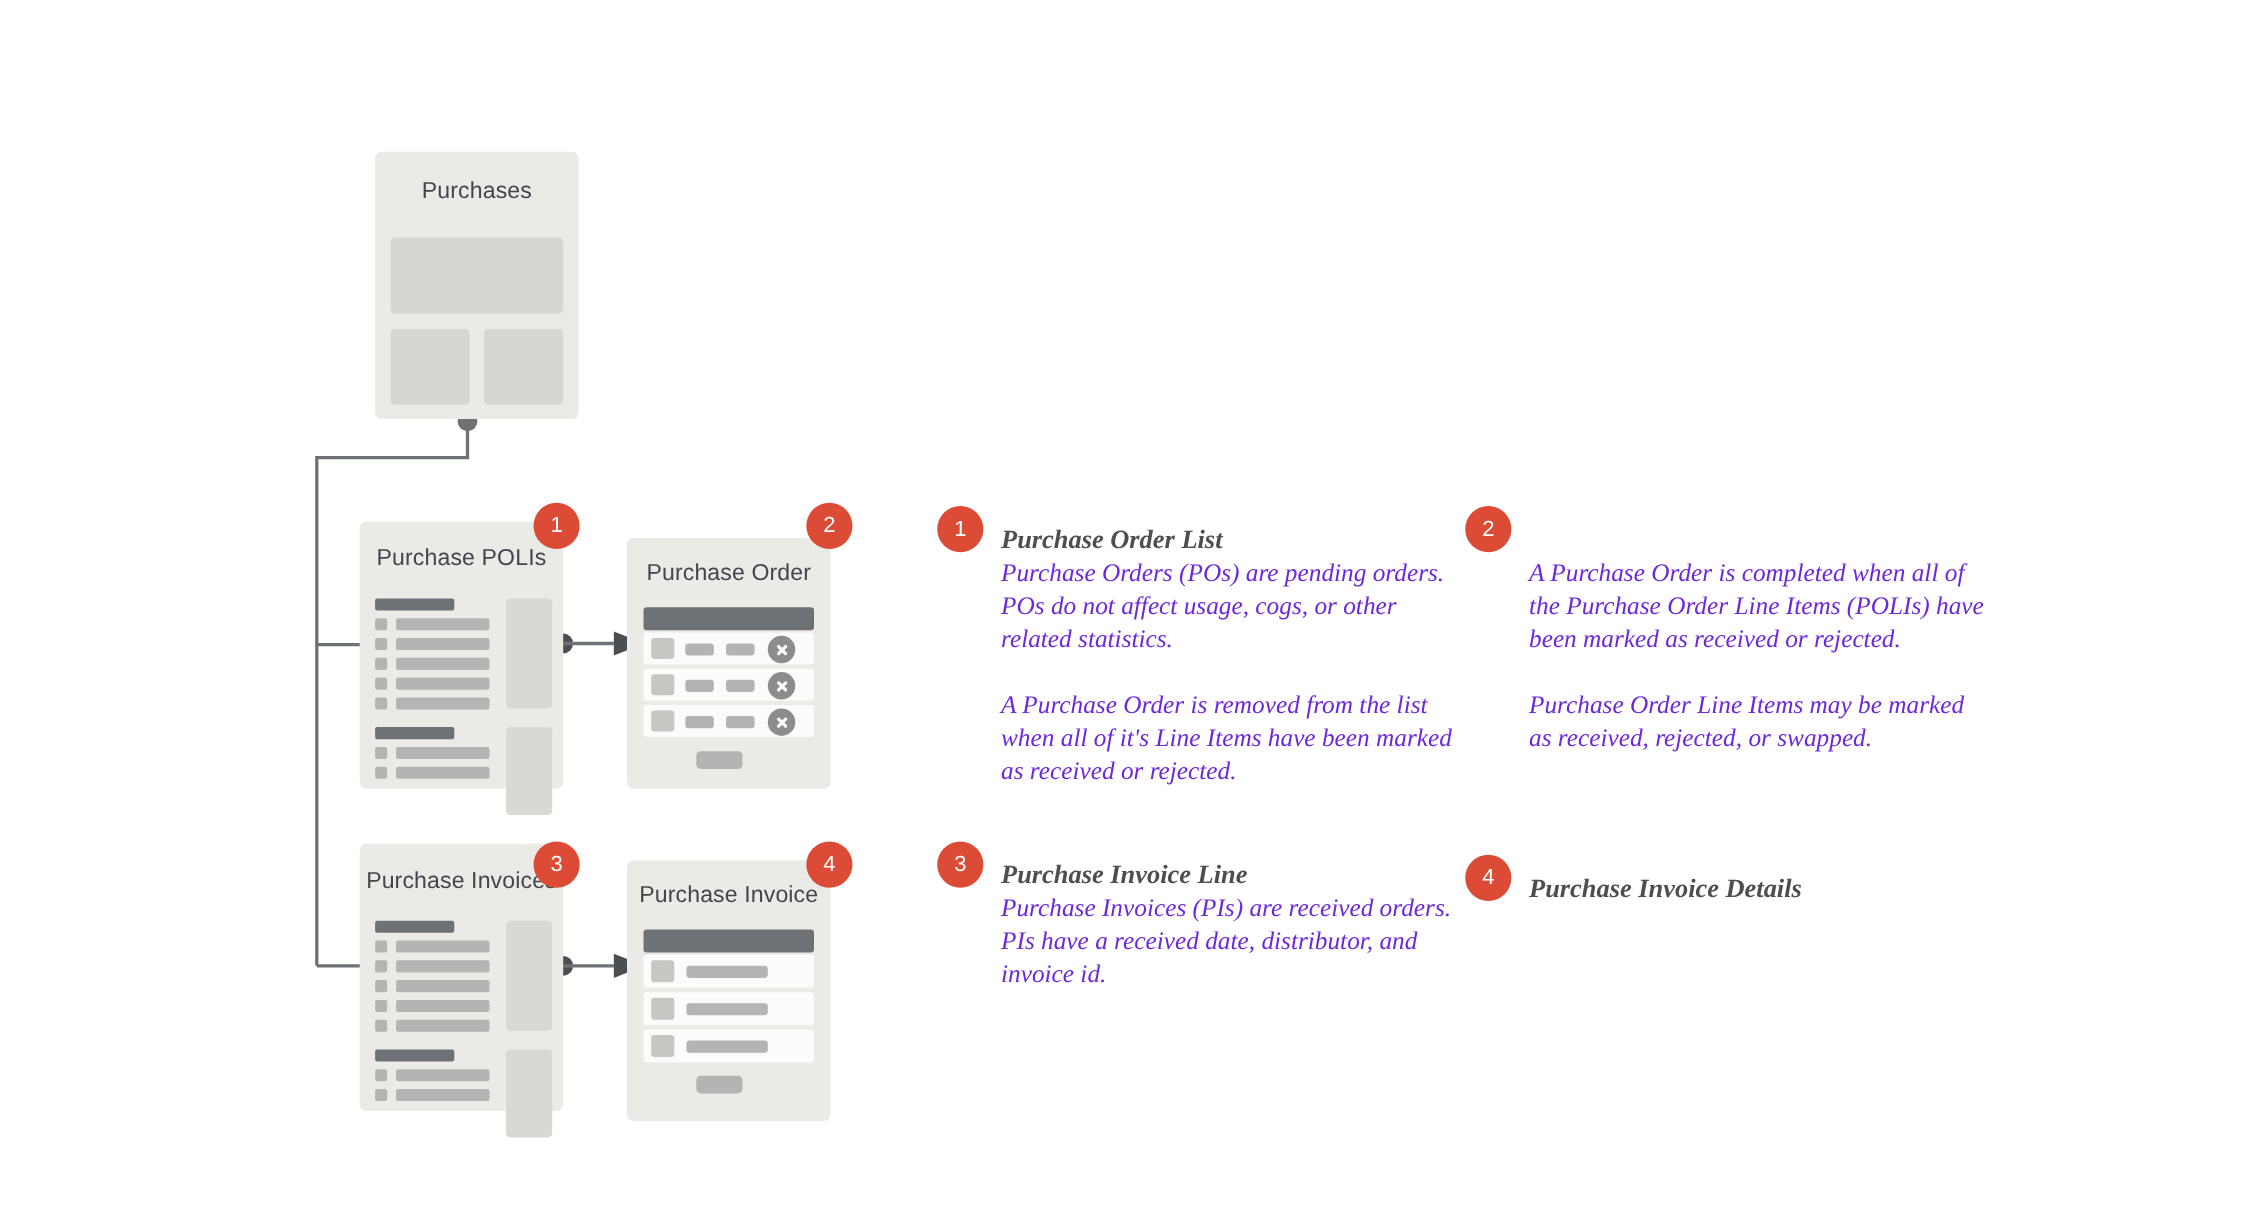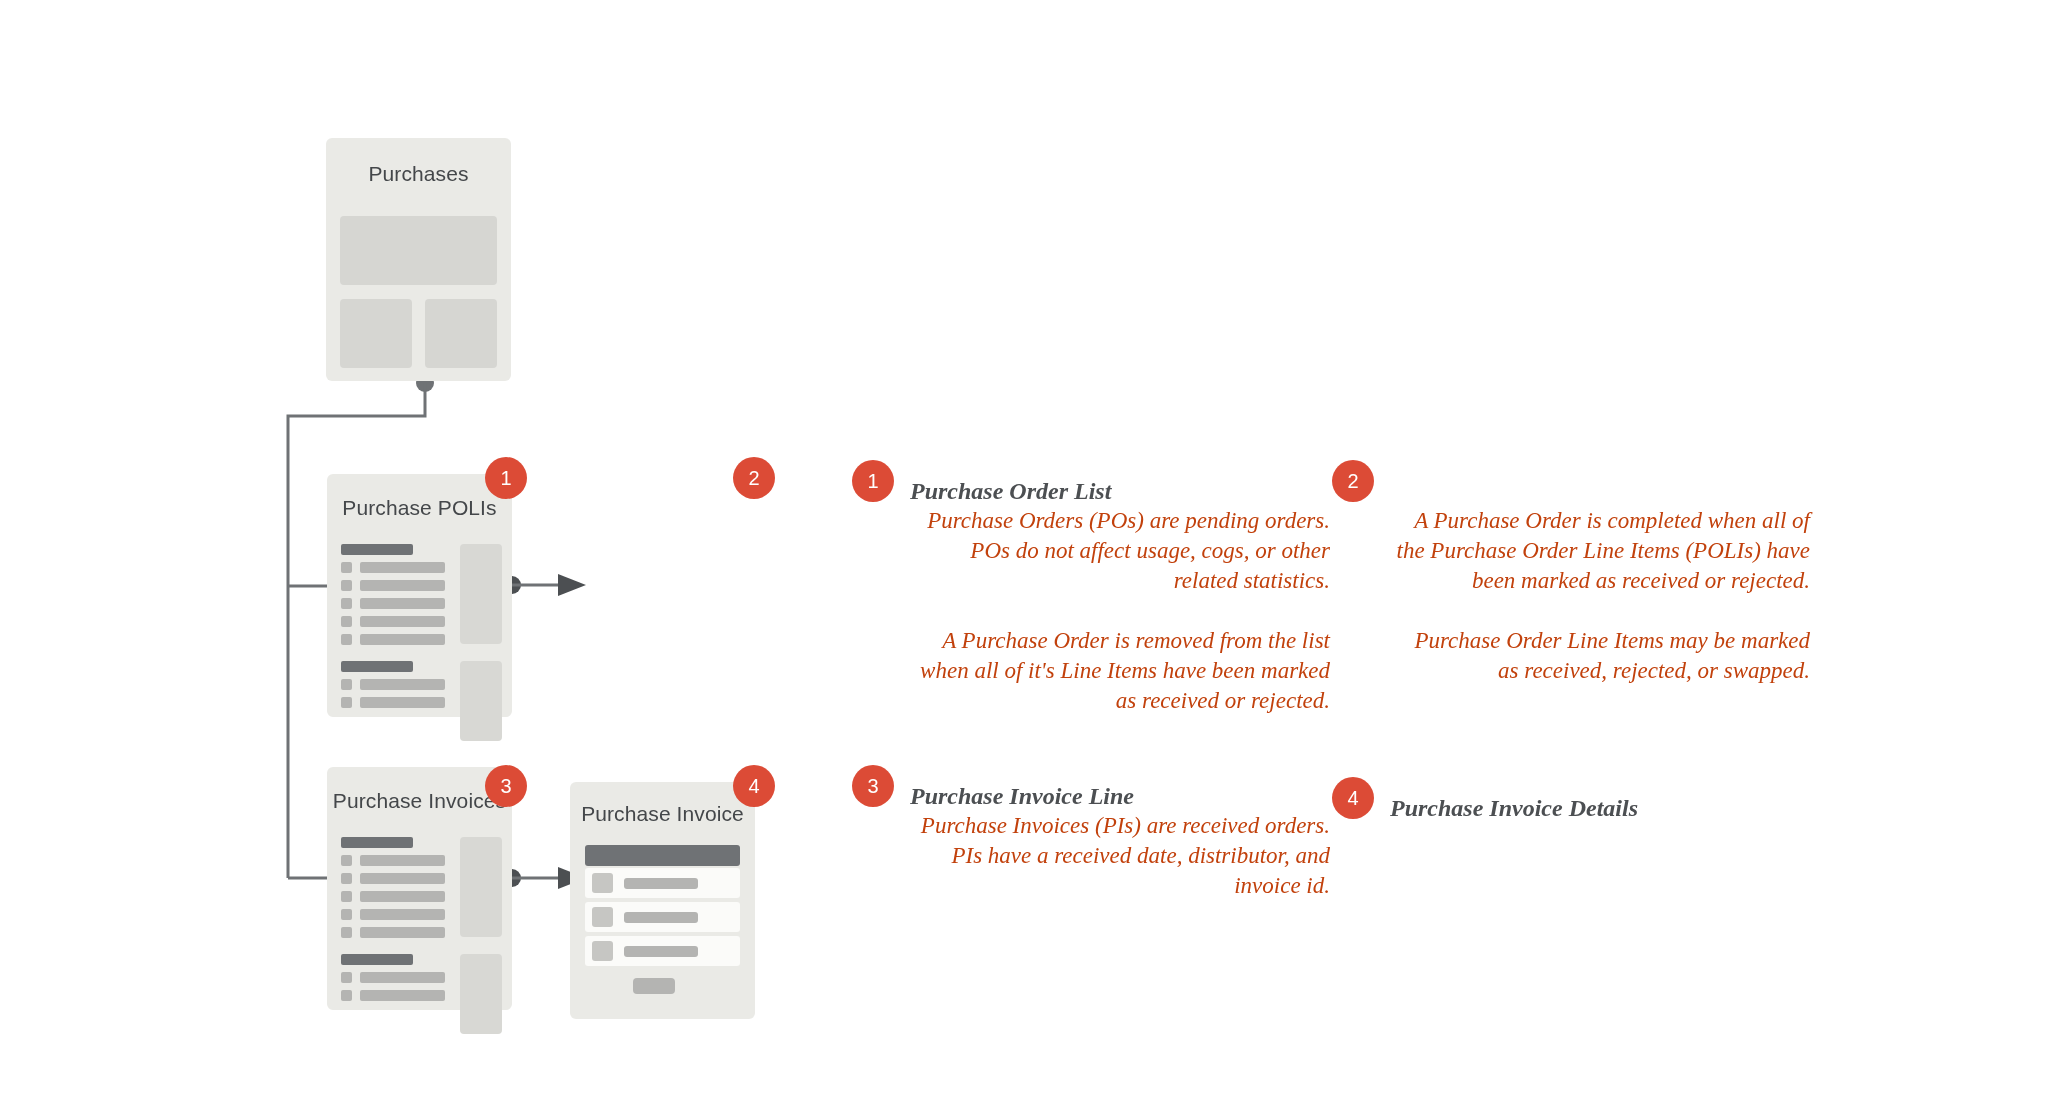--- a/index.html
+++ b/index.html
@@ -174,22 +174,21 @@
     color: #4c4f52;
     white-space: nowrap;
   }
   .note p {
     margin: 0;
     font-family: "Liberation Serif", serif;
     font-style: italic;
     font-weight: normal;
     font-size: 23px;
     line-height: 30px;
-    color: #c2410c;
-    text-align: right;
+    color: #6d28d9;
   }
   .note p.spaced { margin-top: 30px; }
 
   
   svg.wires {
     position: absolute;
     left: 0; top: 0;
     width: 2048px;
     height: 1120px;
     pointer-events: none;
@@ -214,21 +213,21 @@
 
     <circle cx="512" cy="585" r="9" fill="#4c4f52"></circle>
     <path d="M512,585 L558,585" fill="none" stroke="#6f7275" stroke-width="3"></path>
     <polygon points="558,574 586,585 558,596" fill="#4c4f52"></polygon>
 
     <circle cx="512" cy="878" r="9" fill="#4c4f52"></circle>
     <path d="M512,878 L558,878" fill="none" stroke="#6f7275" stroke-width="3"></path>
     <polygon points="558,867 586,878 558,889" fill="#4c4f52"></polygon>
   </svg>
 
-  <div class="card" style="left:326px; top:138px; width:185px; height:243px;padding-left:26px;">
+  <div class="card" style="left:341px; top:138px; width:185px; height:243px;padding-left:26px;">
     <div class="card-title" style="top:24px;">Purchases</div>
     <div class="blk" style="left:14px; top:78px; width:157px; height:69px;"></div>
     <div class="blk" style="left:14px; top:161px; width:72px; height:69px;"></div>
     <div class="blk" style="left:99px; top:161px; width:72px; height:69px;"></div>
   </div>
 
   <div class="card" style="left:327px; top:474px; width:185px; height:243px;">
     <div class="card-title" style="top:22px;">Purchase POLIs</div>
 
     <div class="list-head" style="left:14px; top:70px; width:72px;"></div>
@@ -247,20 +246,45 @@
     <div class="row-bullet" style="left:14px; top:205px;"></div>
     <div class="row-bar" style="left:33px; top:205px; width:85px;"></div>
     <div class="row-bullet" style="left:14px; top:223px;"></div>
     <div class="row-bar" style="left:33px; top:223px; width:85px;"></div>
 
     <div class="side-panel" style="left:133px; top:70px; width:42px; height:100px;"></div>
     <div class="side-panel" style="left:133px; top:187px; width:42px; height:80px;"></div>
   </div>
   <div class="badge" style="left:485px; top:457px;">1</div>
 
+  <div class="card" style="left:570px; top:489px; width:185px; height:228px;">
+    <div class="card-title" style="top:20px;">Purchase Order</div>
+
+    <div class="detail-head" style="left:15px; top:63px; width:155px; height:21px;"></div>
+
+    <div class="detail-row" style="left:15px; top:86px; width:155px; height:29px;"></div>
+    <div class="detail-sq" style="left:22px; top:91px; width:21px; height:19px;"></div>
+    <div class="detail-bar" style="left:53px; top:96px; width:26px;"></div>
+    <div class="detail-bar" style="left:90px; top:96px; width:26px;"></div>
+    <div class="detail-x" style="left:128px; top:89px;"></div>
+
+    <div class="detail-row" style="left:15px; top:119px; width:155px; height:29px;"></div>
+    <div class="detail-sq" style="left:22px; top:124px; width:21px; height:19px;"></div>
+    <div class="detail-bar" style="left:53px; top:129px; width:26px;"></div>
+    <div class="detail-bar" style="left:90px; top:129px; width:26px;"></div>
+    <div class="detail-x" style="left:128px; top:122px;"></div>
+
+    <div class="detail-row" style="left:15px; top:152px; width:155px; height:29px;"></div>
+    <div class="detail-sq" style="left:22px; top:157px; width:21px; height:19px;"></div>
+    <div class="detail-bar" style="left:53px; top:162px; width:26px;"></div>
+    <div class="detail-bar" style="left:90px; top:162px; width:26px;"></div>
+    <div class="detail-x" style="left:128px; top:155px;"></div>
+
+    <div class="detail-btn" style="left:63px; top:194px; width:42px; height:16px;"></div>
+  </div>
   <div class="badge" style="left:733px; top:457px;">2</div>
 
   <div class="card" style="left:327px; top:767px; width:185px; height:243px;">
     <div class="card-title" style="top:22px;">Purchase Invoices</div>
 
     <div class="list-head" style="left:14px; top:70px; width:72px;"></div>
     <div class="row-bullet" style="left:14px; top:88px;"></div>
     <div class="row-bar" style="left:33px; top:88px; width:85px;"></div>
     <div class="row-bullet" style="left:14px; top:106px;"></div>
     <div class="row-bar" style="left:33px; top:106px; width:85px;"></div>

